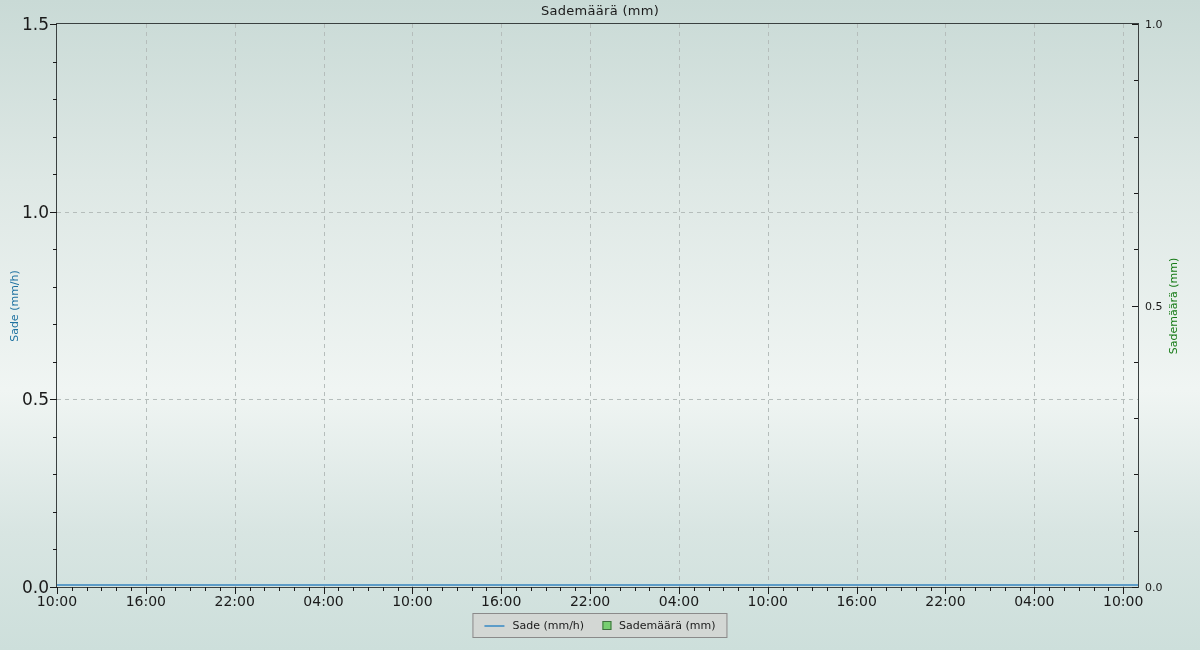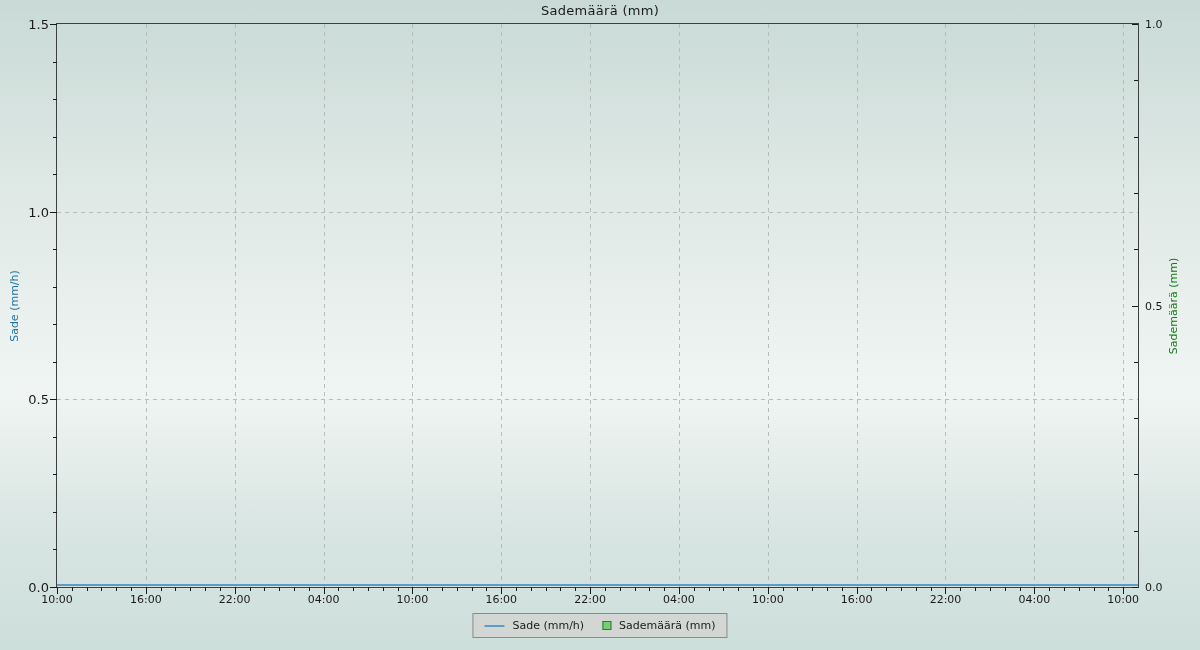--- a/index.html
+++ b/index.html
@@ -19,25 +19,25 @@
   .gridline-h { position:absolute; left:0; width:100%; height:1px;
     background:repeating-linear-gradient(90deg,#b5bdbb 0 4px,transparent 4px 8px); }
   .gridline-v { position:absolute; top:0; height:100%; width:1px;
     background:repeating-linear-gradient(180deg,#b5bdbb 0 4px,transparent 4px 8px); }
   .tick { position:absolute; background:#1a1a1a; }
   .x-tick { width:1px; top:0; }
   .x-tick-layer { position:absolute; left:0; top:100%; width:100%; height:8px; }
   .y-tick { height:1px; }
   .x-label {
     position:absolute; top:calc(100% + 6px); transform:translateX(-50%);
-    font-size:11px; white-space:nowrap;
+    font-size:14px; white-space:nowrap;
   }
   .yl-label {
     position:absolute; left:-46px; width:38px; text-align:right;
-    transform:translateY(-50%); font-size:13px;
+    transform:translateY(-50%); font-size:17px;
   }
   .yr-label {
     position:absolute; left:calc(100% + 7px); transform:translateY(-50%);
     font-size:11px; white-space:nowrap;
   }
   .axis-title {
     position:absolute; font-size:11px; white-space:nowrap;
     transform:translate(-50%,-50%) rotate(-90deg);
   }
   #ylabel-left  { left:14px;  top:306px; }

